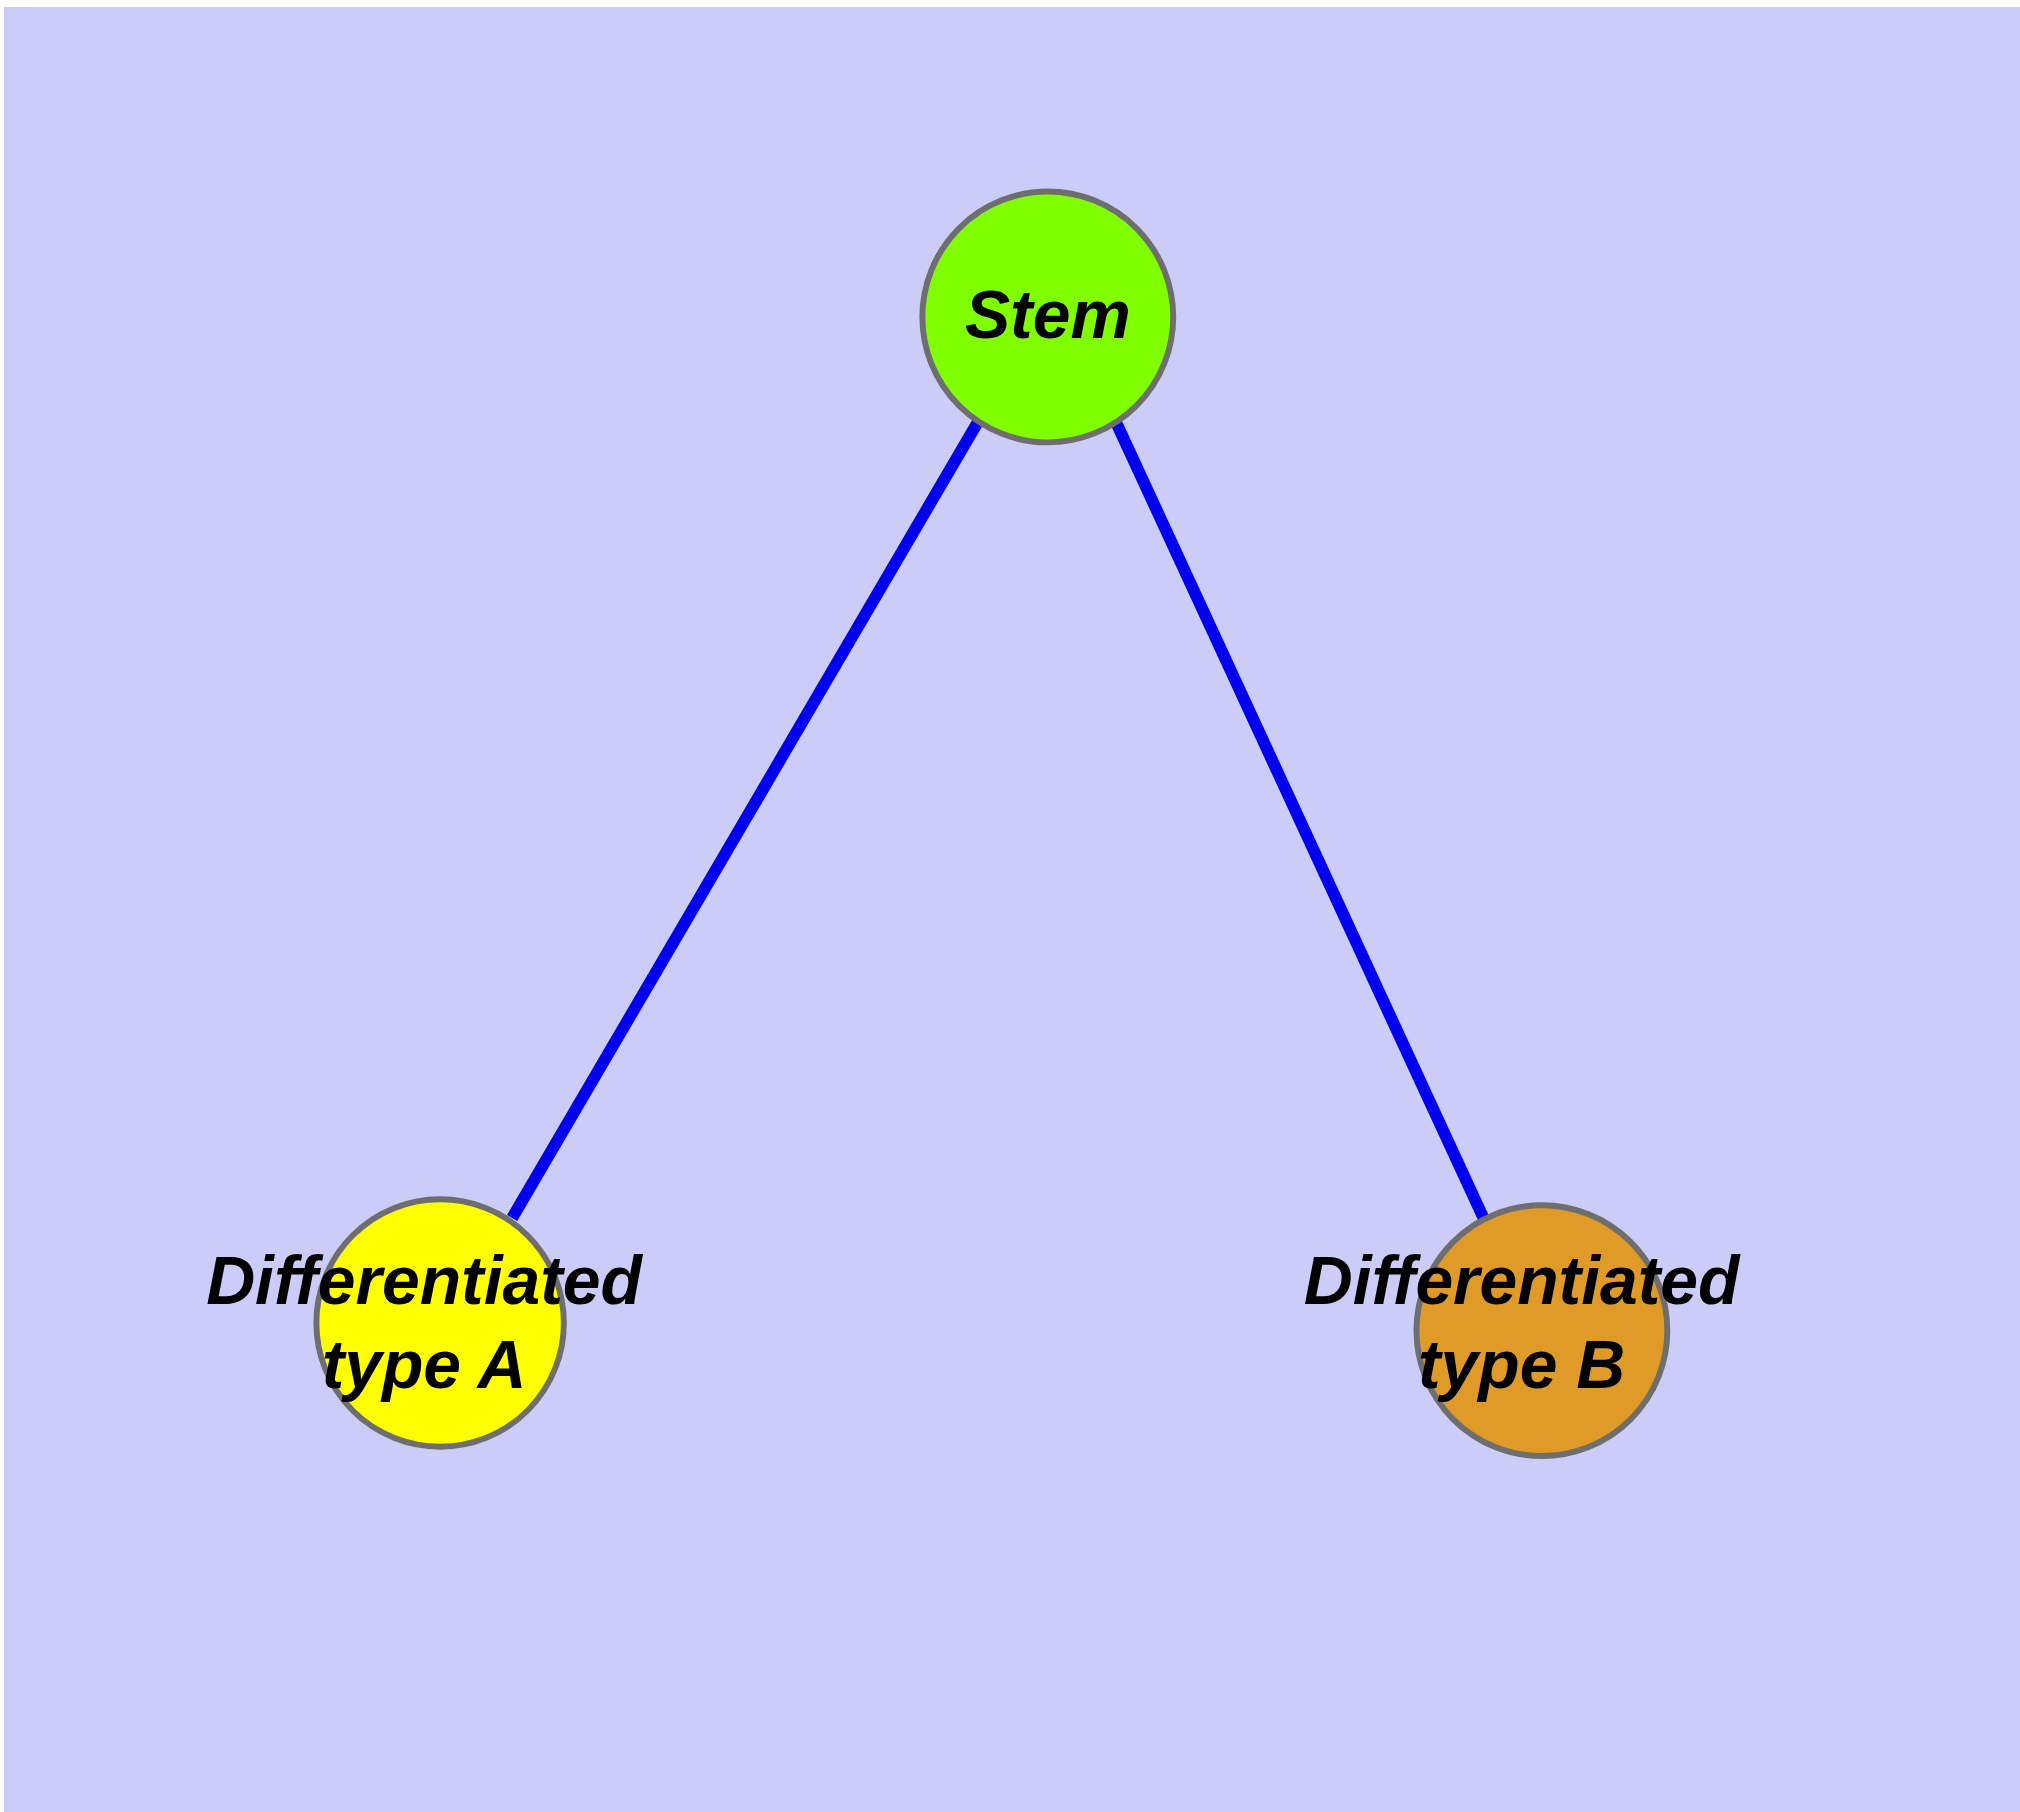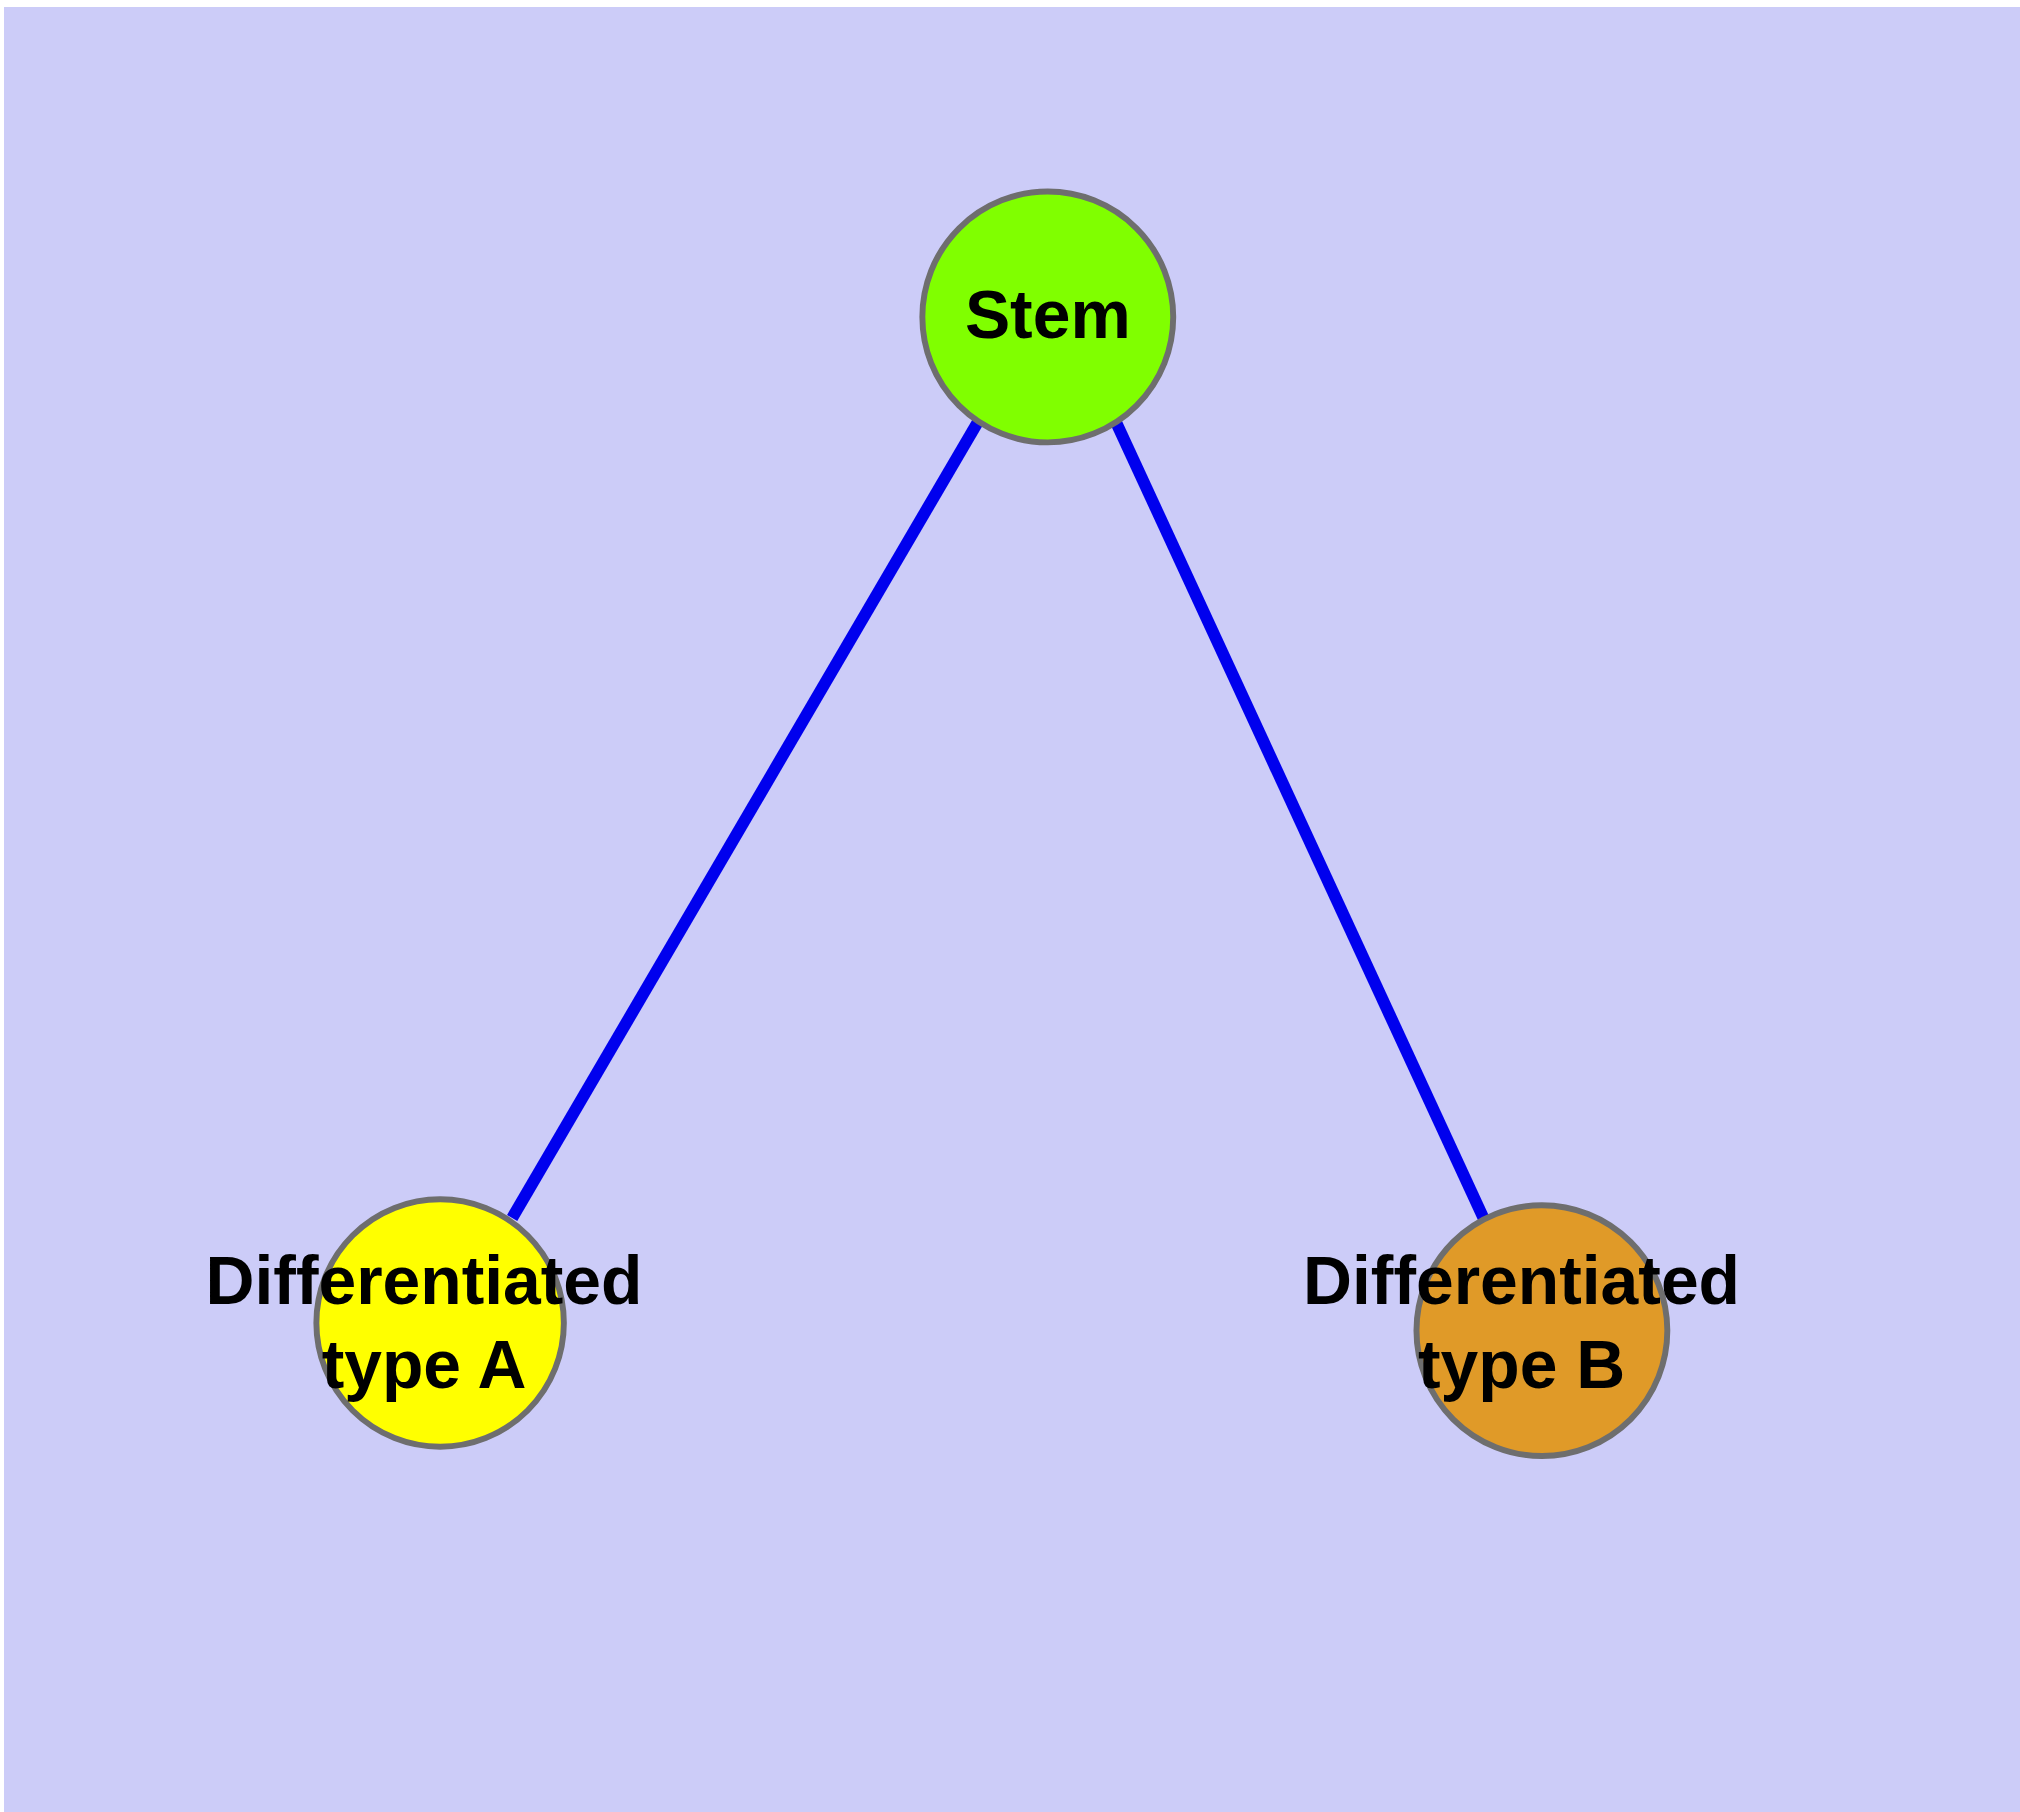--- a/index.html
+++ b/index.html
@@ -8,20 +8,21 @@
     padding: 0;
     background: #ffffff;
   }
   #stage {
     position: relative;
     width: 2021px;
     height: 1812px;
     background: #ffffff;
     overflow: hidden;
     font-family: "Liberation Sans", sans-serif;
+    font-style: italic;
   }
   #canvas {
     position: absolute;
     left: 4.2px;
     top: 6.8px;
     width: 2016px;
     height: 1805px;
     background: #ccccf8;
   }
   #graph-svg {

